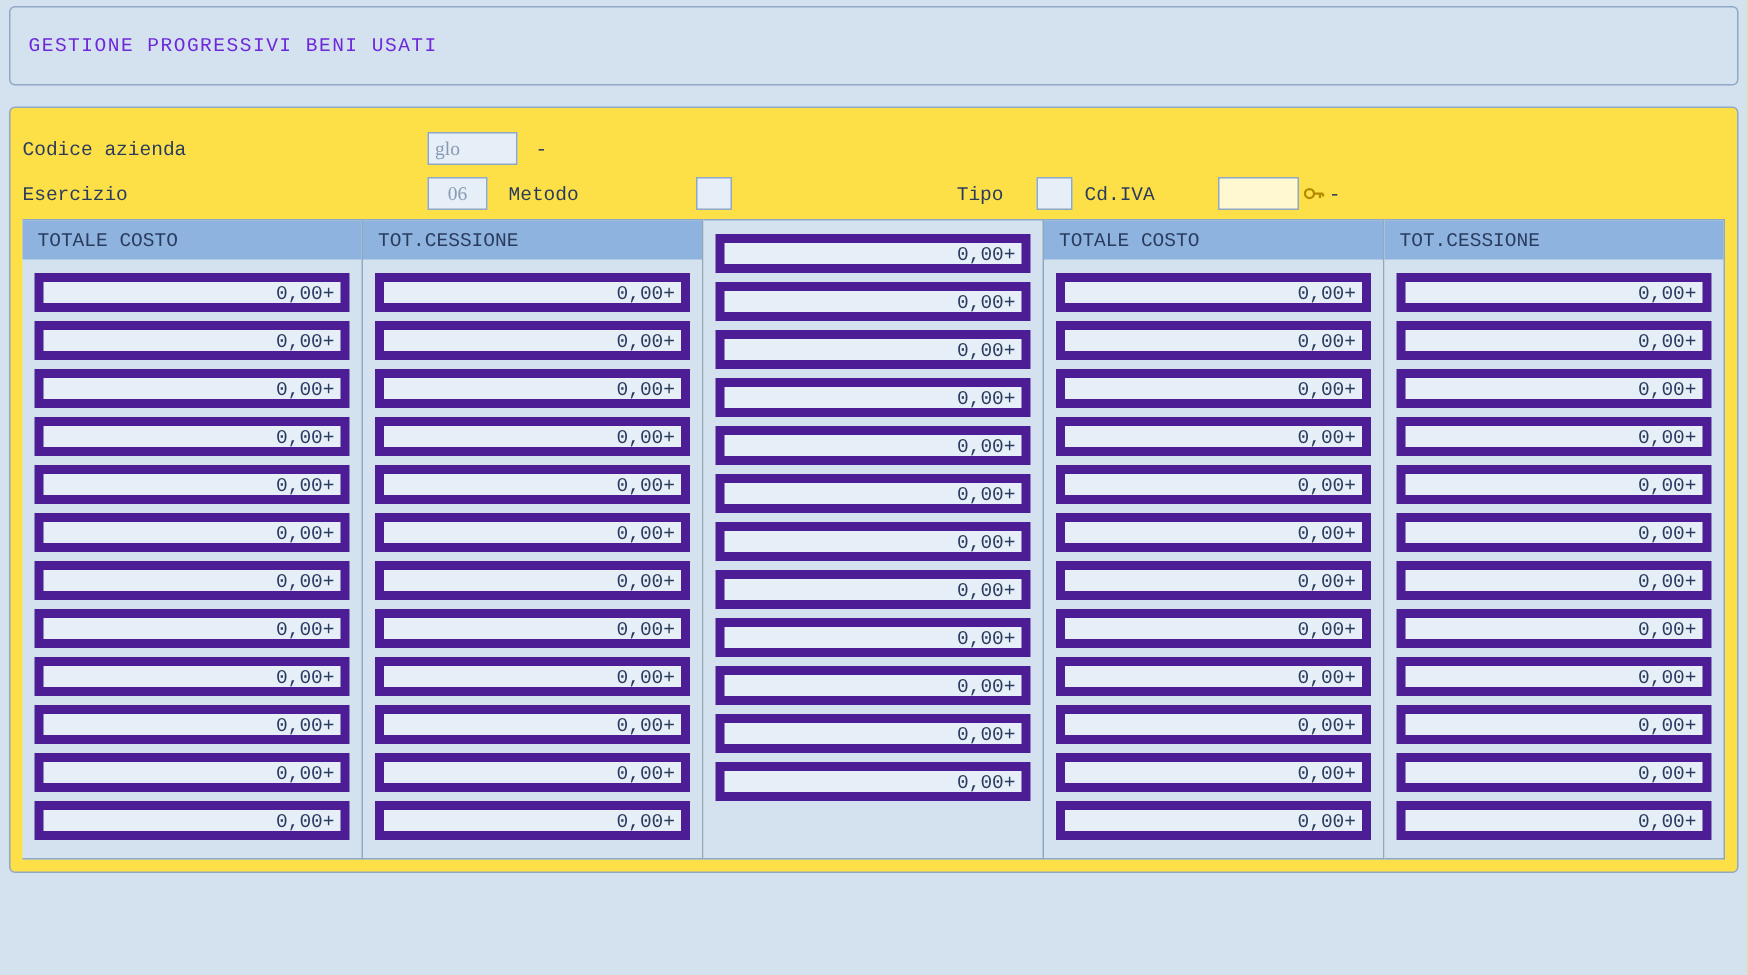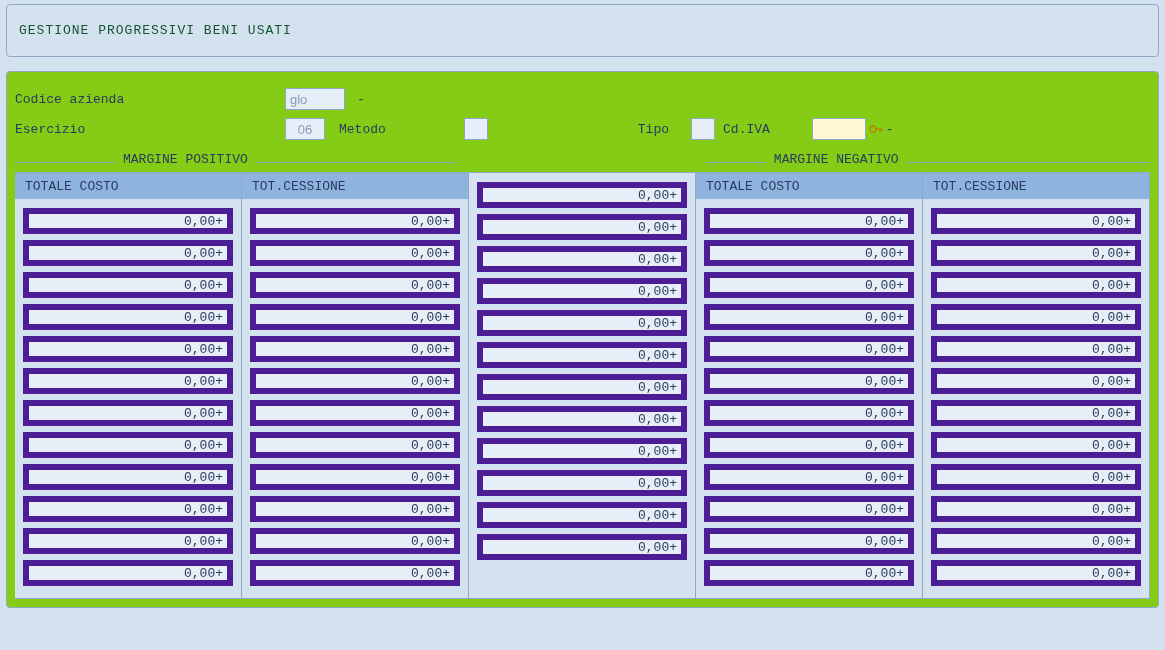--- a/index.html
+++ b/index.html
@@ -16,45 +16,45 @@
   .title-panel {
     margin: 4px 6px;
     border: 1px solid #8fa8c4;
     border-radius: 4px;
     background: #d4e2f0;
     padding: 18px 12px;
   }
   .title-text {
     font-weight: normal;
     letter-spacing: 1px;
-    color: #14532d;
+    color: #6d28d9;
   }
   .main-panel {
     margin: 14px 6px 4px 6px;
     border: 1px solid #8fa8c4;
     border-radius: 4px;
-    background: #84cc16;
+    background: #fde047;
     padding: 12px 8px 8px 8px;
   }
   .form-row {
     display: flex;
     align-items: center;
     height: 30px;
   }
   .label {
     width: 270px;
     color: #2a3b5e;
   }
   .input {
     border: 1px solid #8fa8c4;
     background: #e6eef7;
     color: #889bb5;
     height: 22px;
     padding: 0 4px;
-    font-family: Liberation Sans, sans-serif;
+    font-family: Liberation Serif, serif;
     font-size: inherit;
     display: inline-flex;
     align-items: center;
   }
   .input.active {
     background: #fff8d0;
     color: #2a3b5e;
   }
   .dash { margin: 0 12px; color: #2a3b5e; }
   .inline-label { margin: 0 8px 0 6px; color: #2a3b5e; }
@@ -158,29 +158,20 @@
     <span class="input active" style="width:54px;margin-left:34px;"></span>
     <span style="margin-left:2px;">
       <svg class="key-icon" viewBox="0 0 16 16">
         <circle cx="5" cy="8" r="3" fill="none" stroke="#b58a00" stroke-width="1.5"></circle>
         <path d="M8 8 L14 8 M12 8 L12 11 M14 8 L14 10" stroke="#b58a00" stroke-width="1.5" fill="none"></path>
       </svg>
     </span>
     <span style="margin-left:2px;">-</span>
   </div>
 
-  <div class="section-labels">
-    <div style="width:100px;border-top:1px solid #8fa8c4;margin-top:6px;"></div>
-    <span class="sect-label">MARGINE POSITIVO</span>
-    <div class="rule" style="max-width:200px;"></div>
-    <div style="width:250px;"></div>
-    <div class="rule" style="max-width:60px;"></div>
-    <span class="sect-label">MARGINE NEGATIVO</span>
-    <div class="rule"></div>
-  </div>
 
   <div class="grid-area">
     <div class="data-col">
       <div class="col-header">TOTALE COSTO</div>
       <div class="col-body" id="c1-body">
           <div class="val-cell">0,00+</div>
           <div class="val-cell">0,00+</div>
           <div class="val-cell">0,00+</div>
           <div class="val-cell">0,00+</div>
           <div class="val-cell">0,00+</div>

